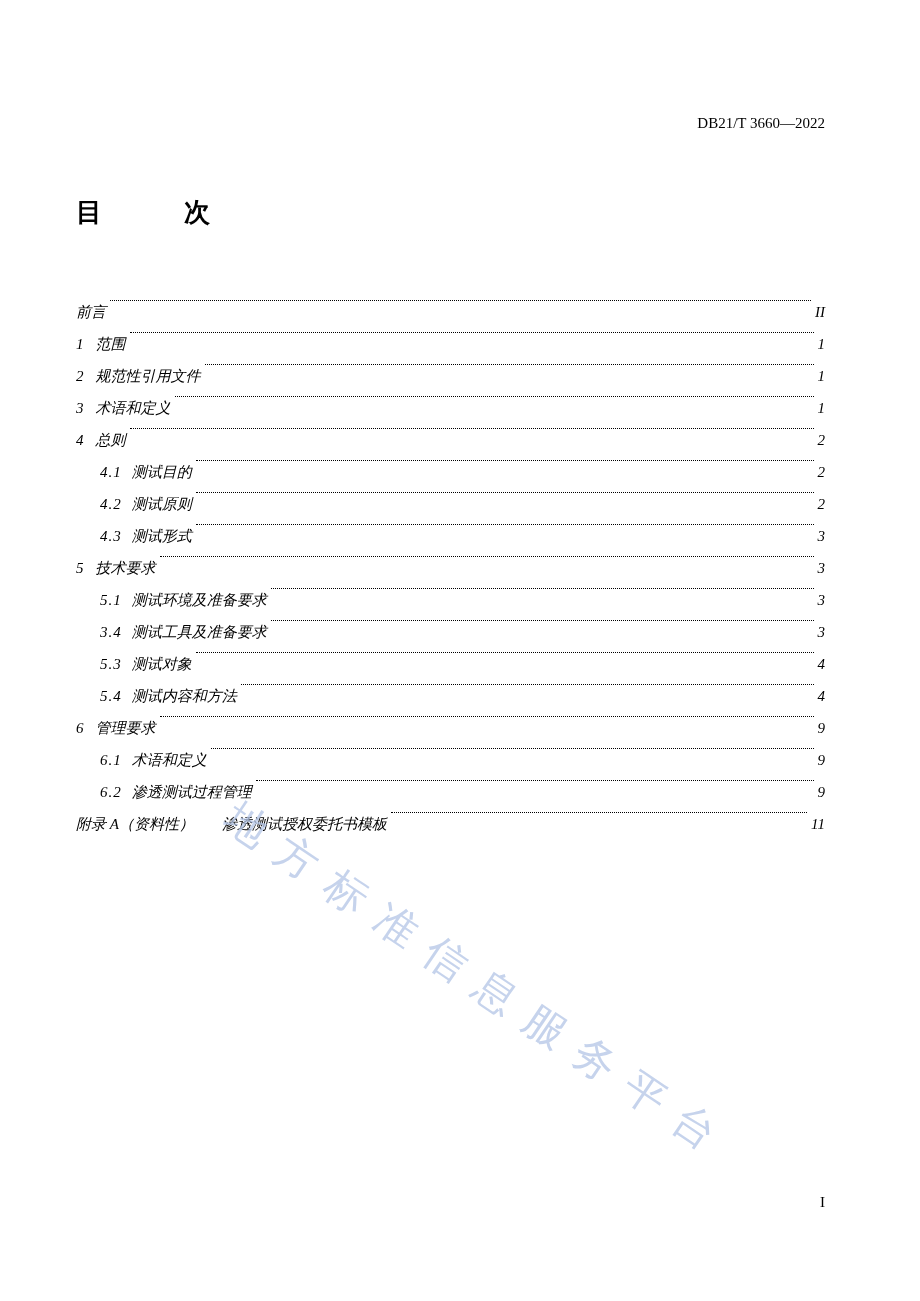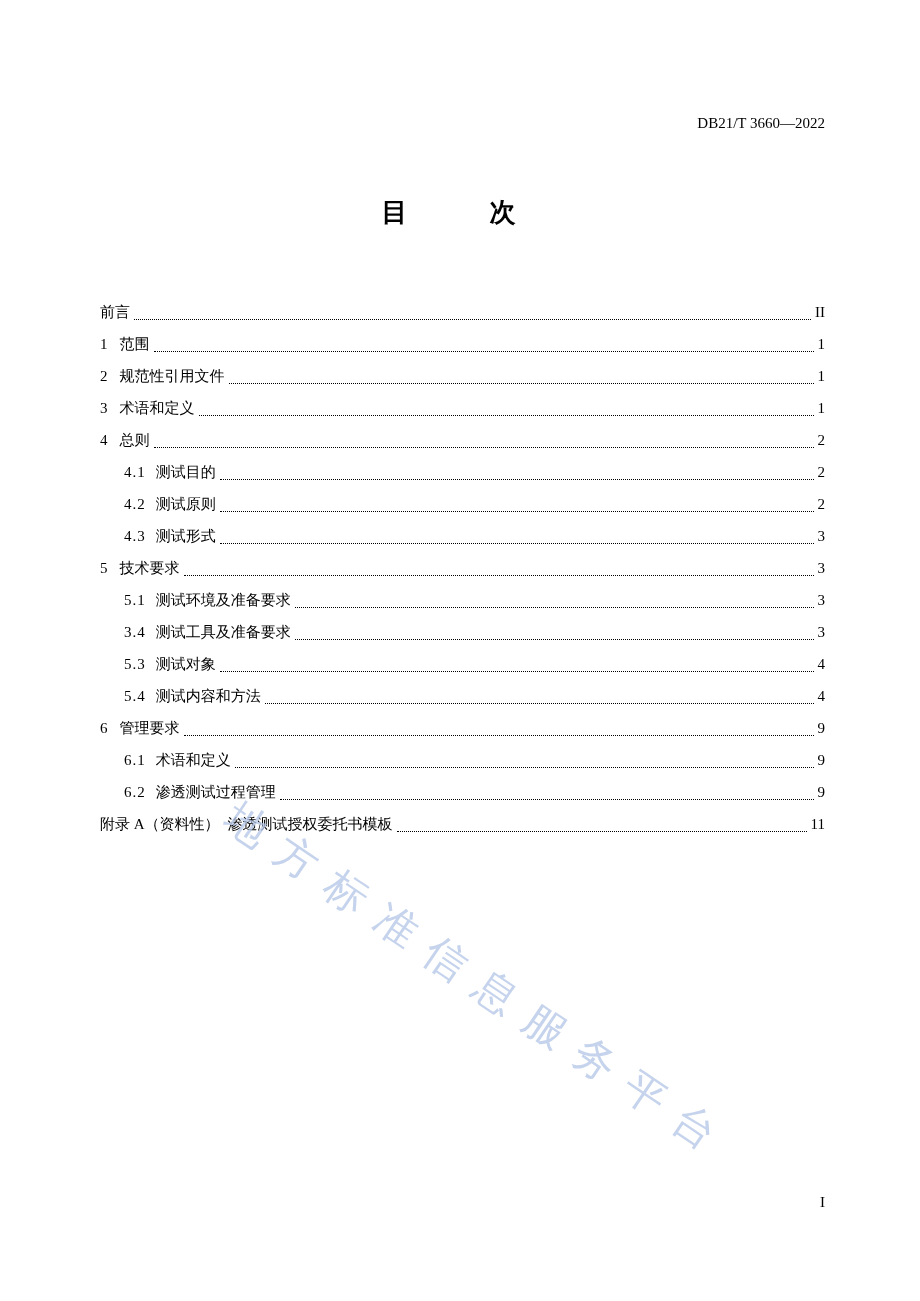--- a/index.html
+++ b/index.html
@@ -9,62 +9,62 @@
     }
     body {
       font-family: "SimSun", "宋体", serif;
       background: #ffffff;
       width: 920px;
       height: 1301px;
       position: relative;
       padding: 0;
     }
     .page {
-      padding: 120px 95px 60px 100px;
+      padding: 120px 95px 60px 76px;
       position: relative;
       height: 100%;
     }
     .doc-code {
       position: absolute;
       top: 115px;
       right: 95px;
       font-size: 15px;
       font-family: "Times New Roman", serif;
     }
     .title {
-      text-align: center;
       font-size: 26px;
       font-weight: bold;
       margin-top: 75px;
       margin-bottom: 70px;
       letter-spacing: 28px;
       font-family: "SimHei", "黑体", sans-serif;
     }
     .toc {
       font-size: 15px;
       line-height: 1.6;
     }
     .toc-line {
       display: flex;
-      align-items: flex-end;
+      align-items: flex-start;
       margin-bottom: 8px;
       white-space: nowrap;
+      font-style: italic;
     }
     .toc-line.level1 {
       margin-top: 6px;
     }
     .toc-line.level2 {
       padding-left: 24px;
     }
     .toc-num {
       margin-right: 12px;
       font-family: "Times New Roman", serif;
     }
     .toc-num-cn {
-      margin-right: 8px;
+      margin-right: 28px;
     }
     .toc-subnum {
       margin-right: 10px;
       font-family: "Times New Roman", serif;
       letter-spacing: 1px;
     }
     .toc-label {
       flex-shrink: 0;
     }
     .dots {

